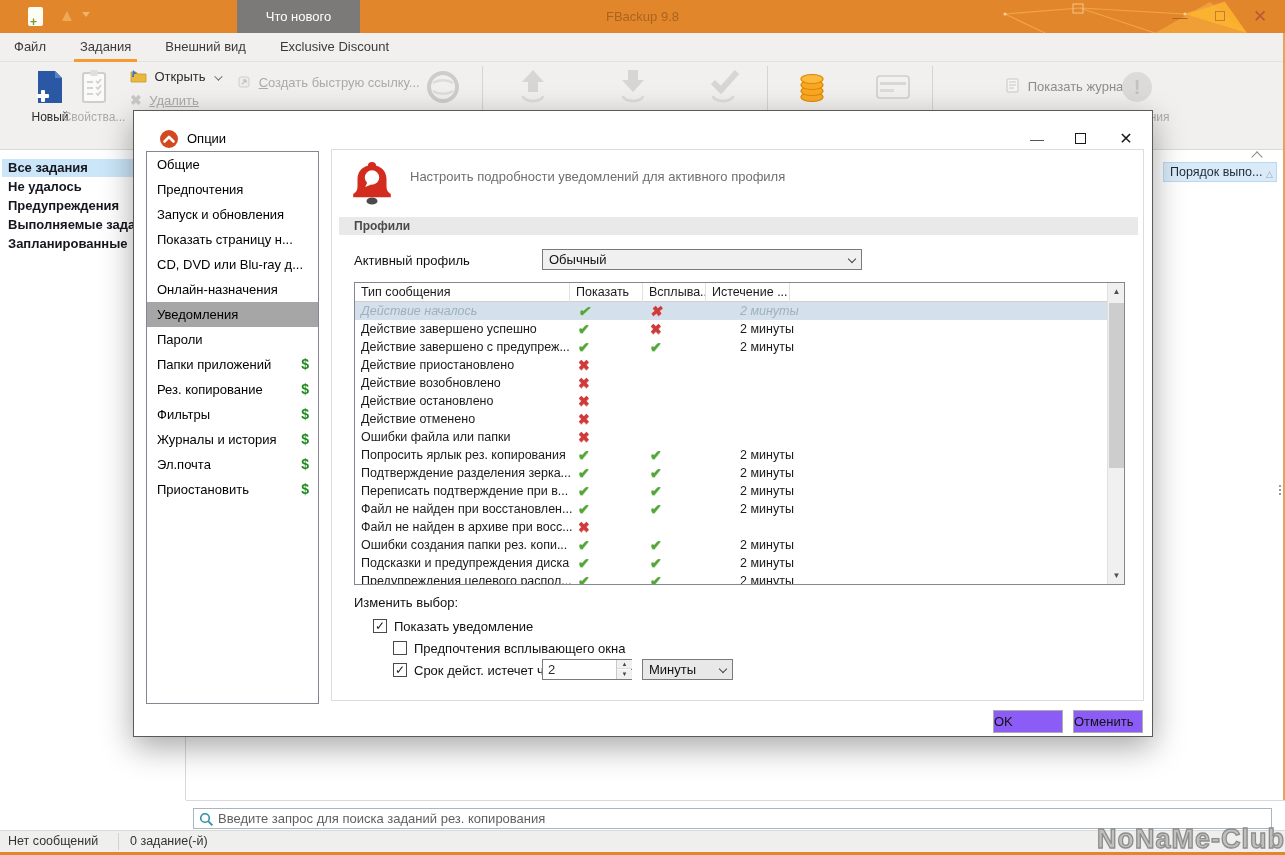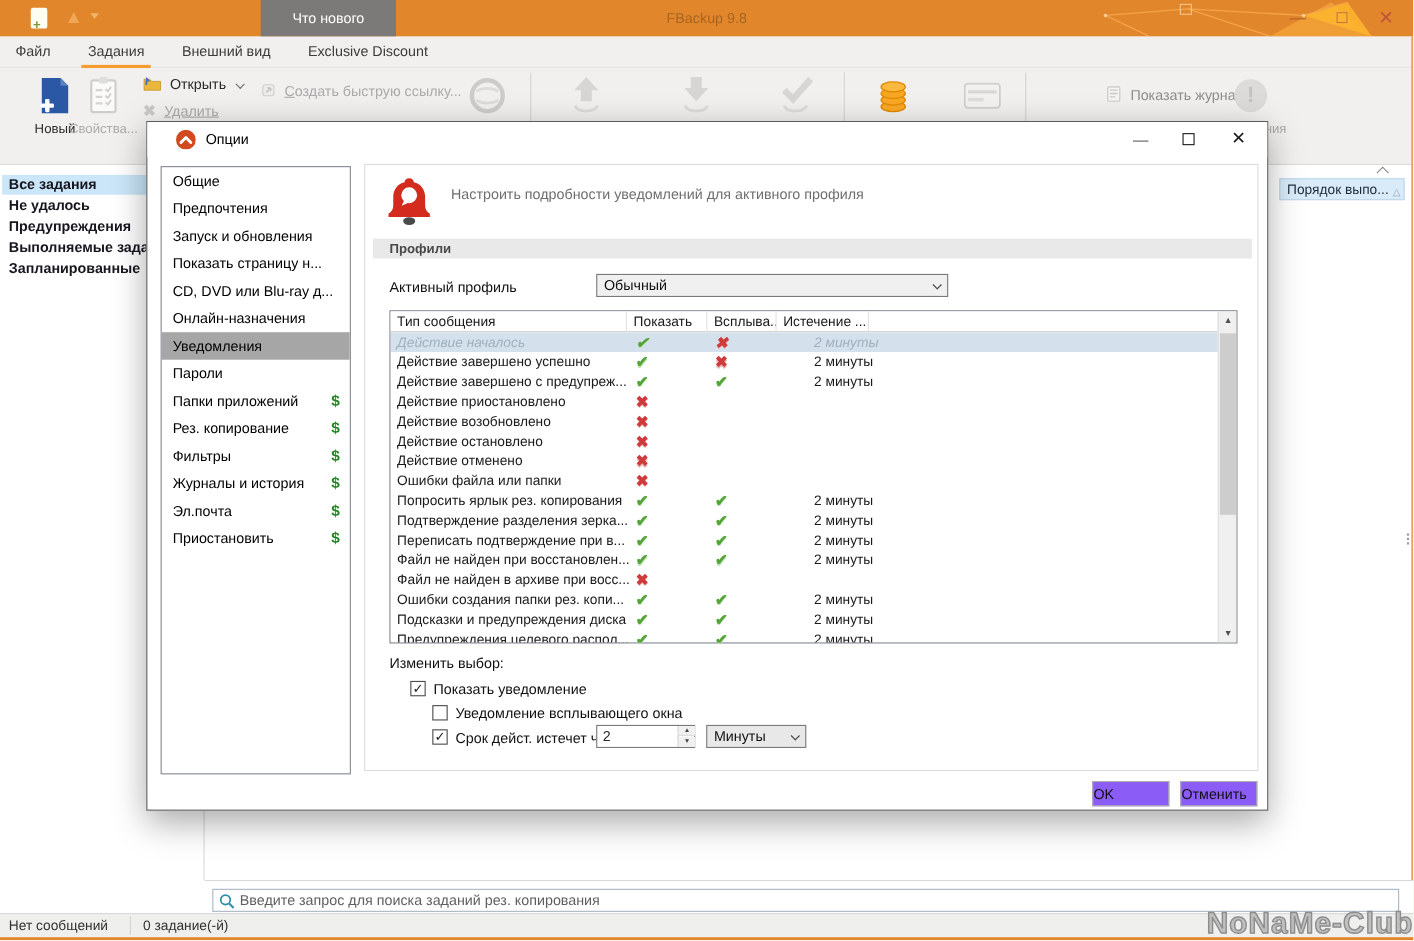--- a/index.html
+++ b/index.html
@@ -72,21 +72,21 @@
   #st-tasks { left:130px; }
   #bottom-strip { position:absolute; left:0; top:852px; width:1285px; height:3px; background:#e2862c; }
 
   
   #watermark { position:absolute; left:0; top:824px; width:1285px; text-align:right; z-index:200; pointer-events:none;
     font-size:27px; font-weight:bold; letter-spacing:1px; color:rgba(255,255,255,0.25);
     -webkit-text-stroke:1.3px #8d8d8d; text-shadow:0 0 1px #aaa; }
 
   
   #dialog { position:absolute; left:133px; top:110px; width:1020px; height:627px; background:#fff; border:1px solid #5a5a5a; box-shadow:0 10px 30px rgba(0,0,0,0.35); z-index:50; }
-  #dlg-titlebar { position:absolute; left:0; top:0; width:100%; height:32px; background:#fff; }
+  #dlg-titlebar { position:absolute; left:0; top:12px; width:100%; height:32px; background:#fff; }
   #dlg-logo { position:absolute; left:26px; top:7px; }
   #dlg-title { position:absolute; left:53px; top:0; line-height:32px; font-size:13px; color:#000; }
   .dlg-ctl { position:absolute; top:0; width:40px; height:32px; text-align:center; line-height:32px; color:#1a1a1a; }
   #dlg-min { right:95px; font-size:14px; color:#555; }
   #dlg-max { right:52px; }
   #dlg-max span { display:inline-block; width:11px; height:11px; border:1.3px solid #1a1a1a; margin-top:10px; }
   #dlg-close { right:6px; font-size:16px; }
 
   
   #cat-list { position:absolute; left:12px; top:40px; width:173px; height:553px; border:1px solid #828790; background:#fff; overflow:hidden; }
@@ -488,21 +488,21 @@
       </div>
 
       <div id="lbl-change">Изменить выбор:</div>
 
       <div id="cb-row-0" class="cb-row">
         <span class="cb checked"><span class="tick">✓</span></span>
         <span class="cb-lbl">Показать уведомление</span>
       </div>
       <div id="cb-row-1" class="cb-row">
         <span class="cb"><span class="tick">✓</span></span>
-        <span class="cb-lbl">Уведомление всплывающего окна</span>
+        <span class="cb-lbl">Предпочтения всплывающего окна</span>
       </div>
       <div id="cb-row-2" class="cb-row">
         <span class="cb checked"><span class="tick">✓</span></span>
         <span class="cb-lbl">Срок дейст. истечет ч-з</span>
       </div>
       <div id="spin">
         <span class="val">2</span>
         <span class="btns">
           <span class="sbtn up">▲</span>
           <span class="sbtn dn">▼</span>

